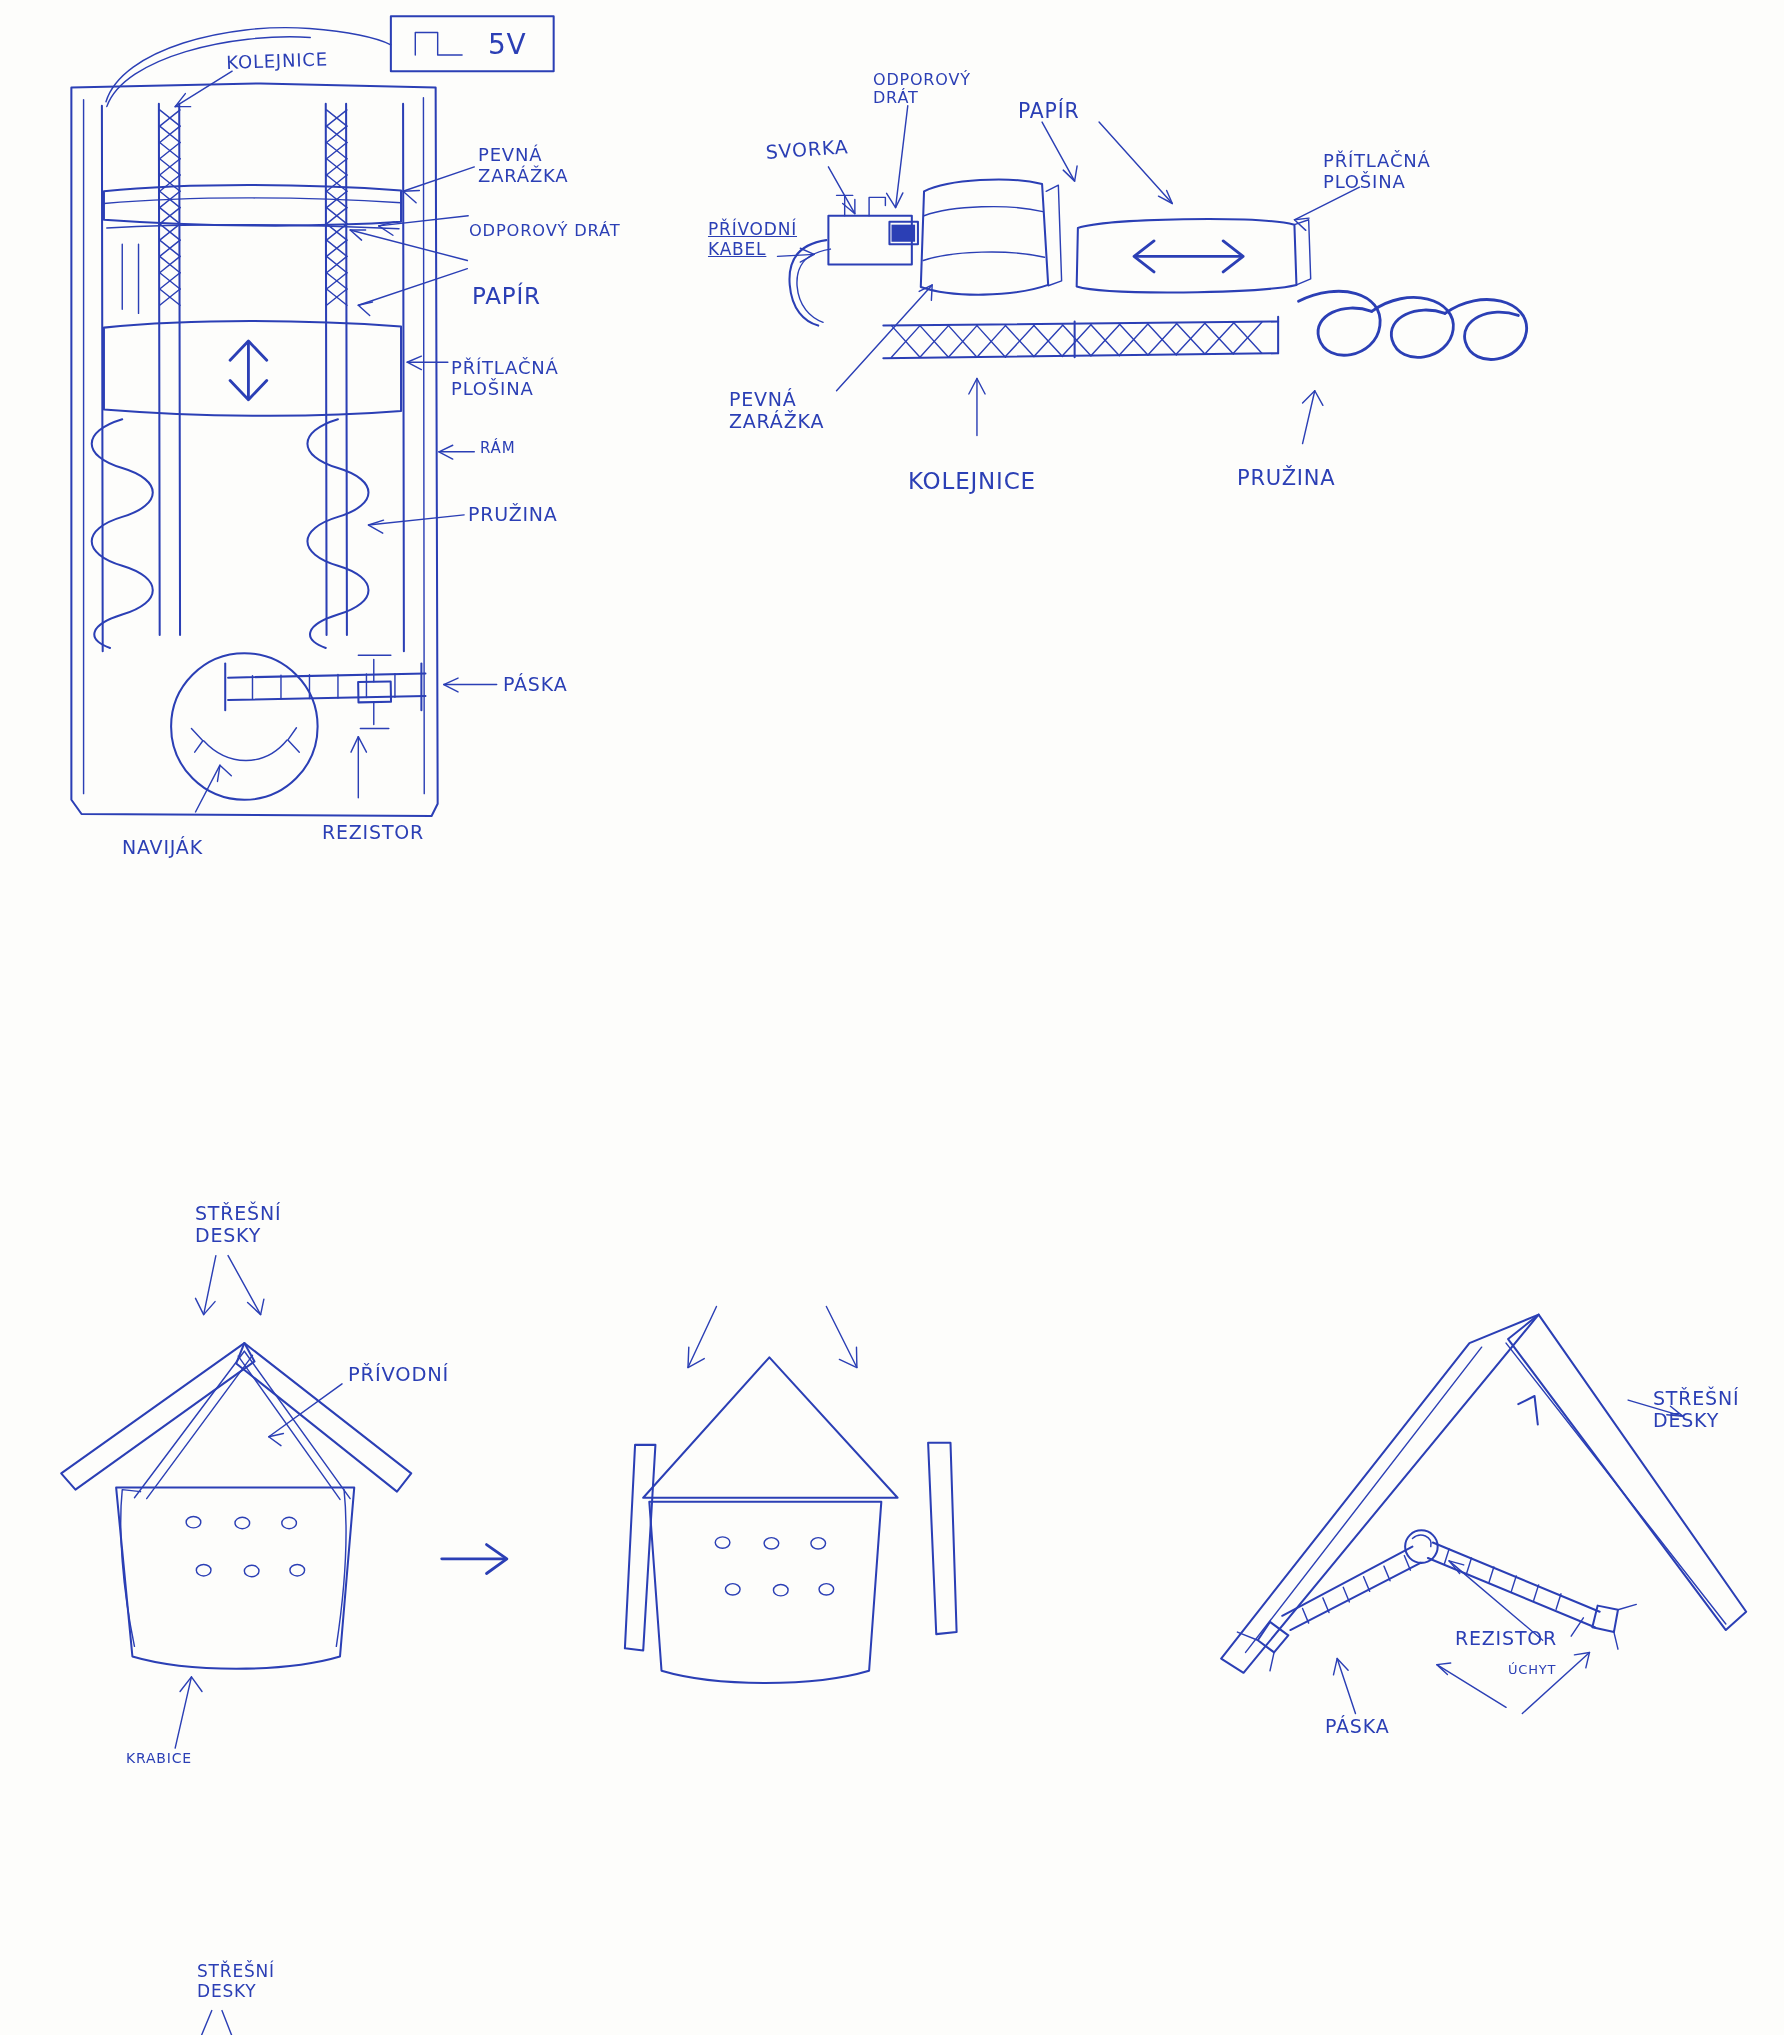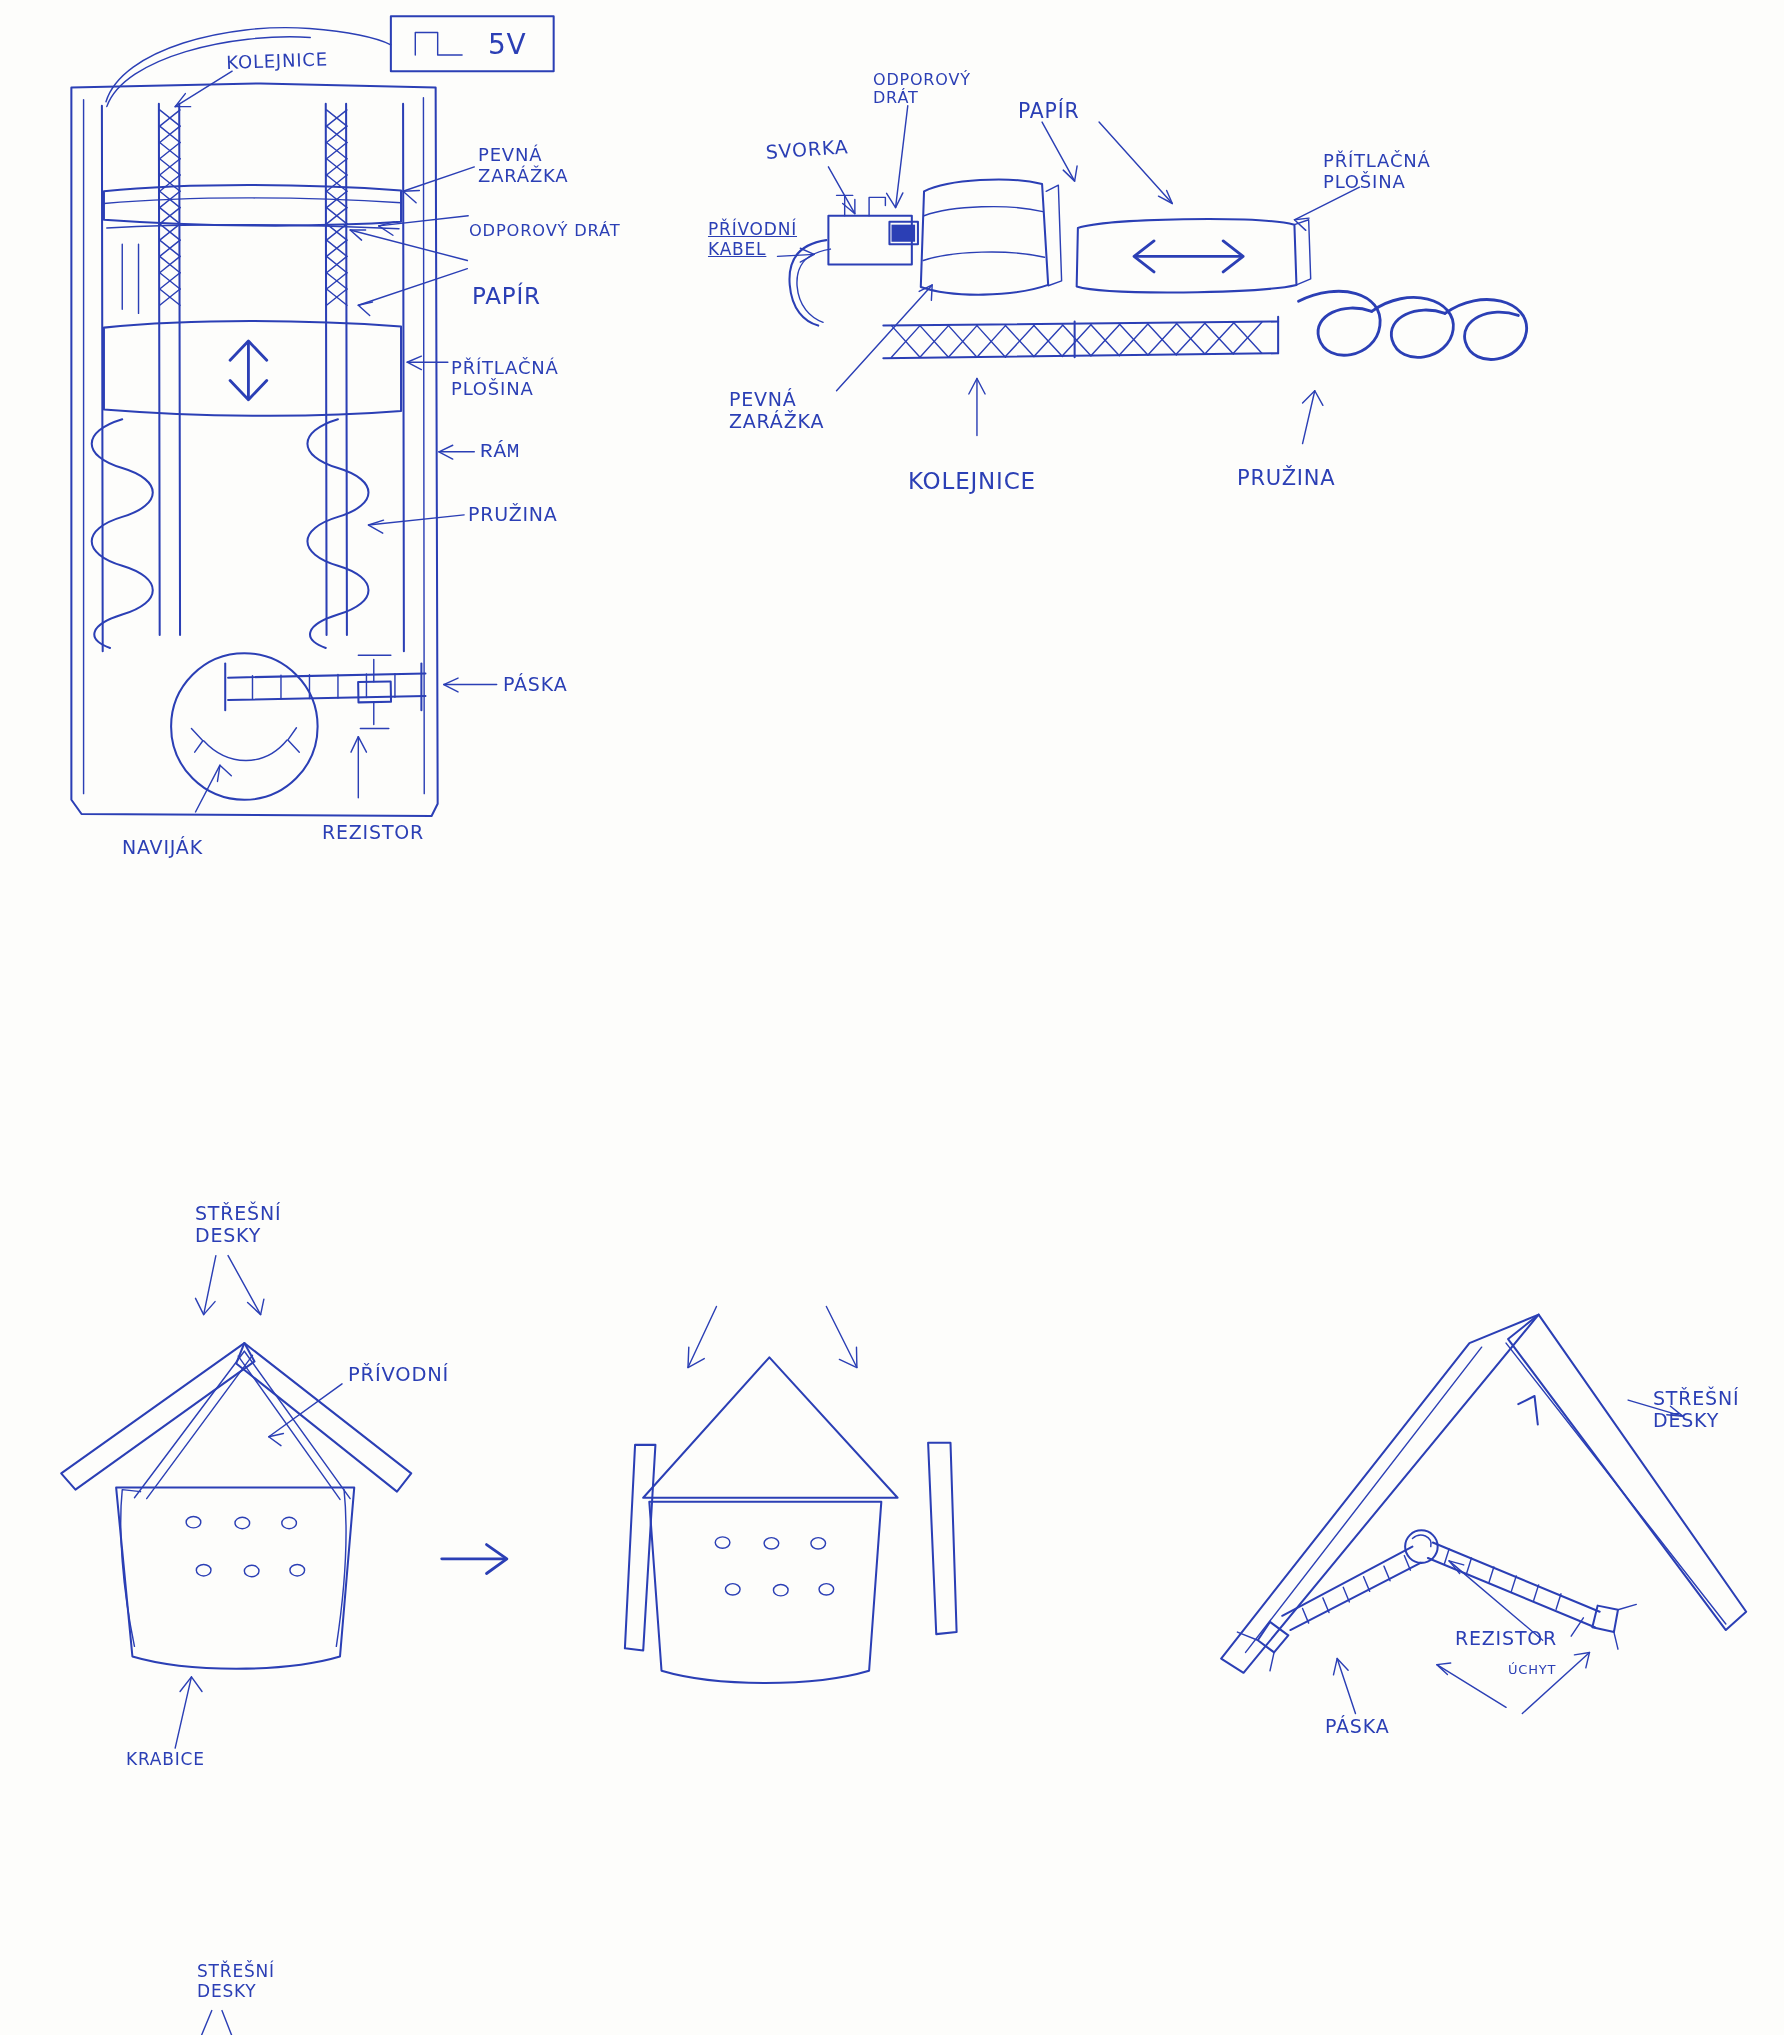--- a/index.html
+++ b/index.html
@@ -381,21 +381,21 @@
   </svg>
 
   <div class="ink" style="left:226px; top:53px; font-size:18px; transform: rotate(-2deg);">KOLEJNICE</div>
   <div class="ink" style="left:488px; top:28.5px; font-size:28px;">5V</div>
   <div class="ink" style="left:478px; top:145px; font-size:18px;">PEVNÁ
 ZARÁŽKA</div>
   <div class="ink" style="left:469px; top:222px; font-size:16.3px;">ODPOROVÝ DRÁT</div>
   <div class="ink" style="left:472px; top:283px; font-size:23px;">PAPÍR</div>
   <div class="ink" style="left:451px; top:358px; font-size:18px;">PŘÍTLAČNÁ
 PLOŠINA</div>
-  <div class="ink" style="left:480px; top:440px; font-size:21px;font-family:Liberation Mono, monospace;">RÁM</div>
+  <div class="ink" style="left:480px; top:440px; font-size:15px;">RÁM</div>
   <div class="ink" style="left:468px; top:504px; font-size:19px;">PRUŽINA</div>
   <div class="ink" style="left:503px; top:674px; font-size:19px;">PÁSKA</div>
   <div class="ink" style="left:122px; top:837px; font-size:19px;">NAVIJÁK</div>
   <div class="ink" style="left:322px; top:822px; font-size:19px;">REZISTOR</div>
 
   <div class="ink" style="left:765px; top:142px; font-size:19px; transform: rotate(-4deg);">SVORKA</div>
   <div class="ink" style="left:873px; top:71px; font-size:16px;">ODPOROVÝ
 DRÁT</div>
   <div class="ink" style="left:1018px; top:100px; font-size:20.4px;">PAPÍR</div>
   <div class="ink" style="left:1323px; top:151px; font-size:18px;">PŘÍTLAČNÁ
@@ -403,21 +403,21 @@
   <div class="ink" style="left:708px; top:220px; font-size:17px;text-decoration:underline;">PŘÍVODNÍ
 KABEL</div>
   <div class="ink" style="left:729px; top:389px; font-size:19px;">PEVNÁ
 ZARÁŽKA</div>
   <div class="ink" style="left:908px; top:468px; font-size:23px;">KOLEJNICE</div>
   <div class="ink" style="left:1237px; top:466px; font-size:21px;">PRUŽINA</div>
 
   <div class="ink" style="left:195px; top:1203px; font-size:19px;">STŘEŠNÍ
 DESKY</div>
   <div class="ink" style="left:348px; top:1364px; font-size:19.5px;">PŘÍVODNÍ</div>
-  <div class="ink" style="left:126px; top:1750px; font-size:17px;">KRABICE</div>
+  <div class="ink" style="left:126px; top:1750px; font-size:14px;">KRABICE</div>
 
   <div class="ink" style="left:1653px; top:1388px; font-size:19px;">STŘEŠNÍ
 DESKY</div>
   <div class="ink" style="left:1455px; top:1628px; font-size:19px;">REZISTOR</div>
   <div class="ink" style="left:1325px; top:1716px; font-size:19px;">PÁSKA</div>
   <div class="ink" style="left:1508px; top:1663px; font-size:13px;">ÚCHYT</div>
 
   <div class="ink" style="left:197px; top:1962px; font-size:17px;">STŘEŠNÍ
 DESKY</div>
 

